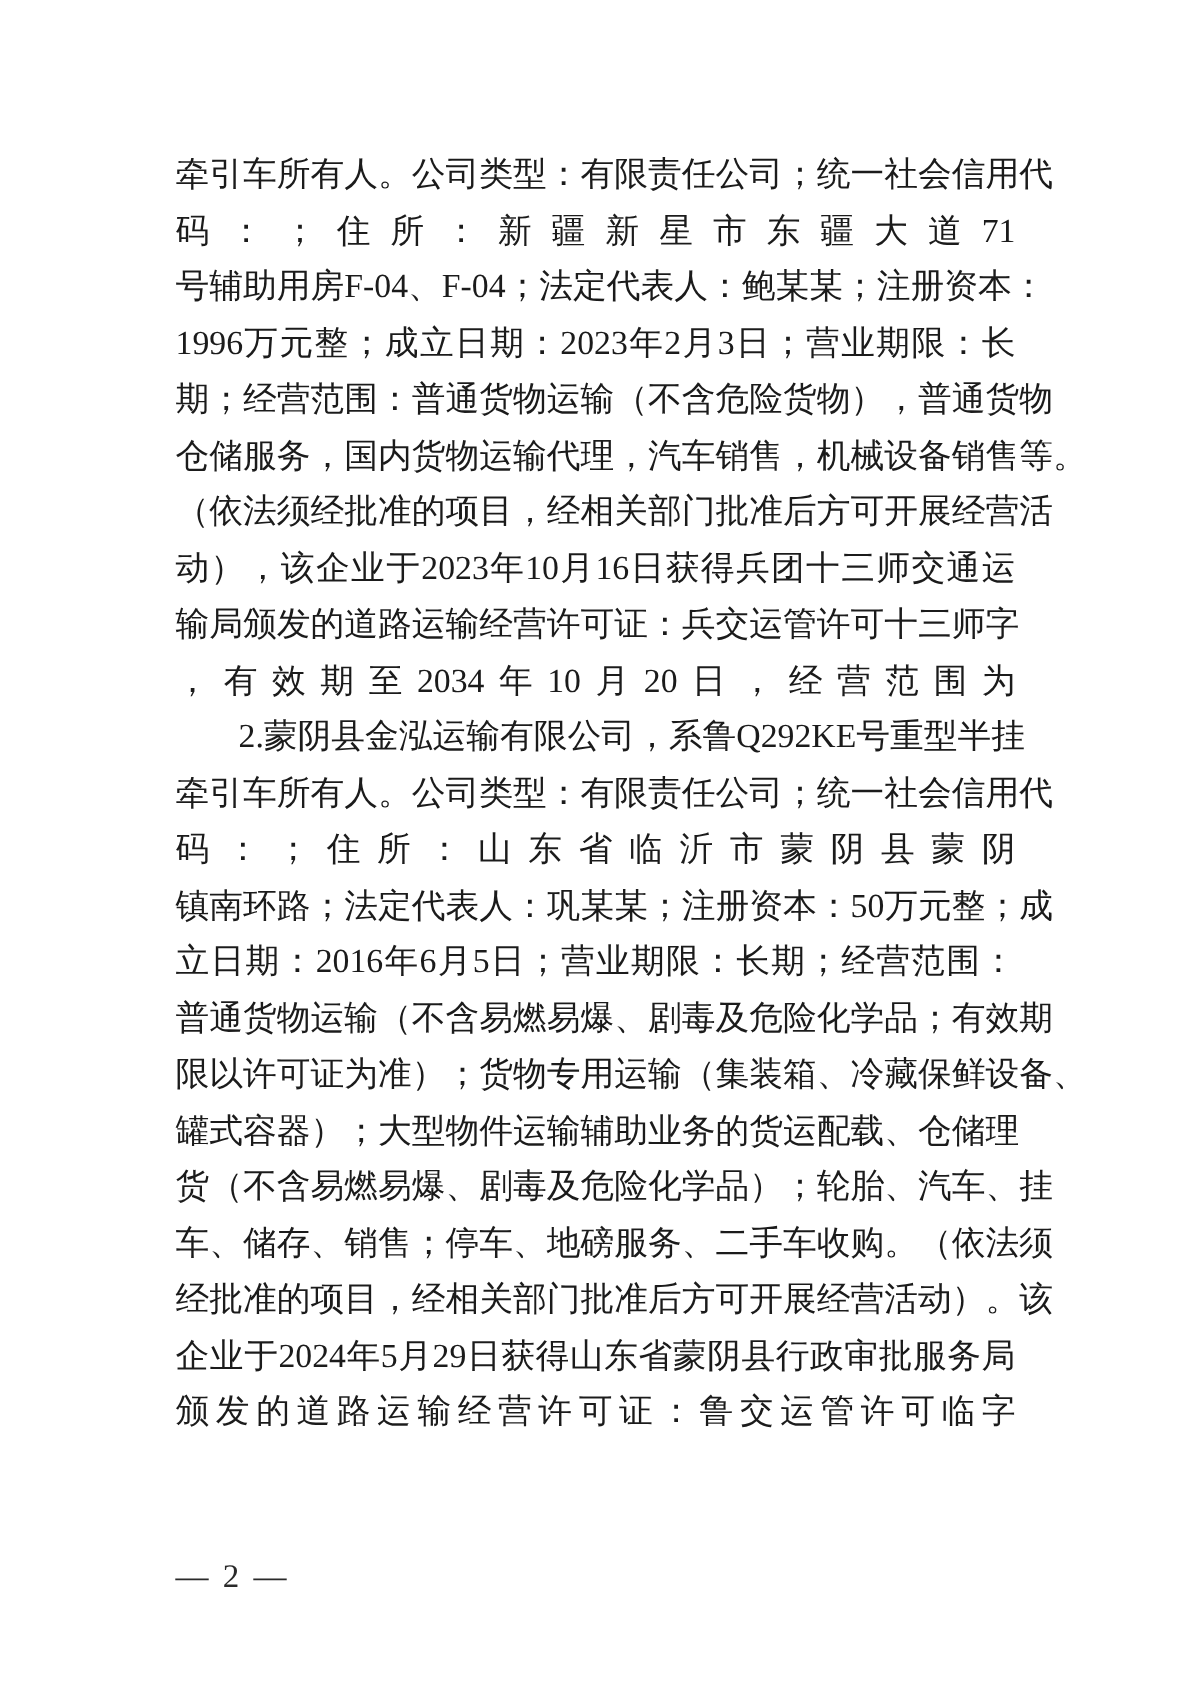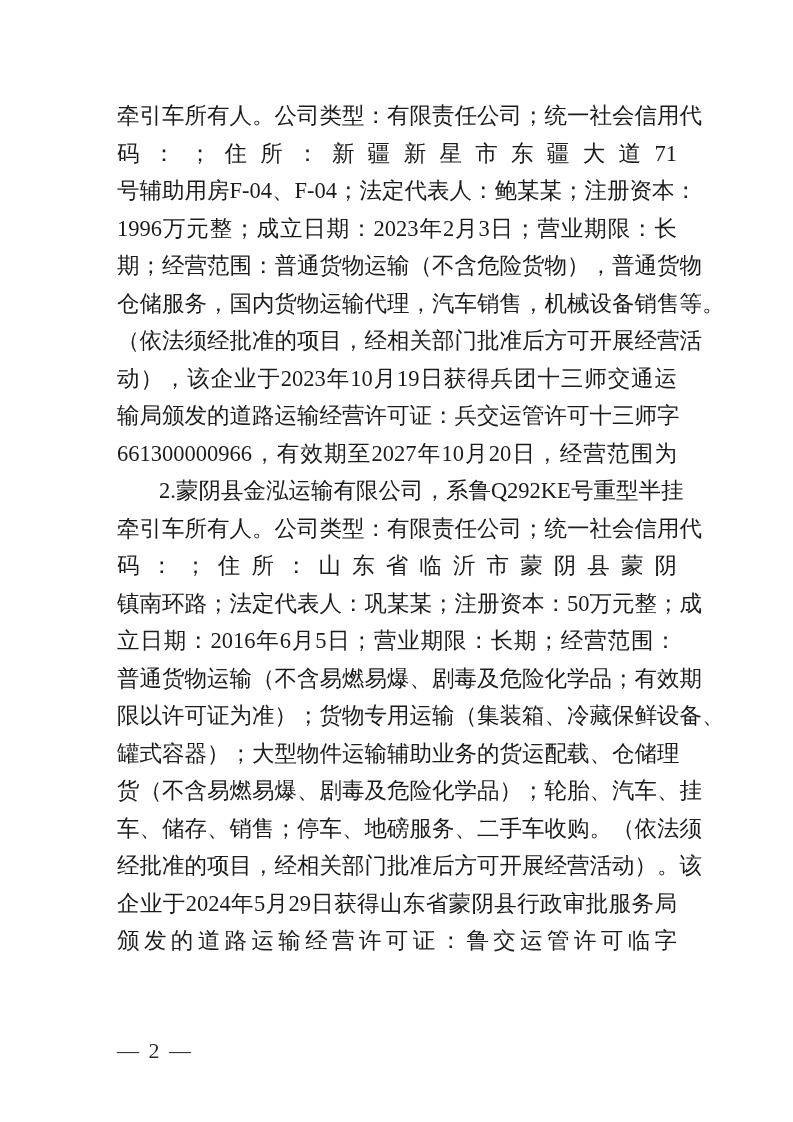--- a/index.html
+++ b/index.html
@@ -245,21 +245,21 @@
         <span>）</span>
         <span>，</span>
         <span>该</span>
         <span>企</span>
         <span>业</span>
         <span>于</span>
         <span>2023</span>
         <span>年</span>
         <span>10</span>
         <span>月</span>
-        <span>19</span>
+        <span>16</span>
         <span>日</span>
         <span>获</span>
         <span>得</span>
         <span>兵</span>
         <span>团</span>
         <span>十</span>
         <span>三</span>
         <span>师</span>
         <span>交</span>
         <span>通</span>
@@ -286,27 +286,26 @@
         <span>运</span>
         <span>管</span>
         <span>许</span>
         <span>可</span>
         <span>十</span>
         <span>三</span>
         <span>师</span>
         <span>字</span>
       </div>
       <div class="line fill">
-        <span>661300000966</span>
         <span>，</span>
         <span>有</span>
         <span>效</span>
         <span>期</span>
         <span>至</span>
-        <span>2027</span>
+        <span>2034</span>
         <span>年</span>
         <span>10</span>
         <span>月</span>
         <span>20</span>
         <span>日</span>
         <span>，</span>
         <span>经</span>
         <span>营</span>
         <span>范</span>
         <span>围</span>

